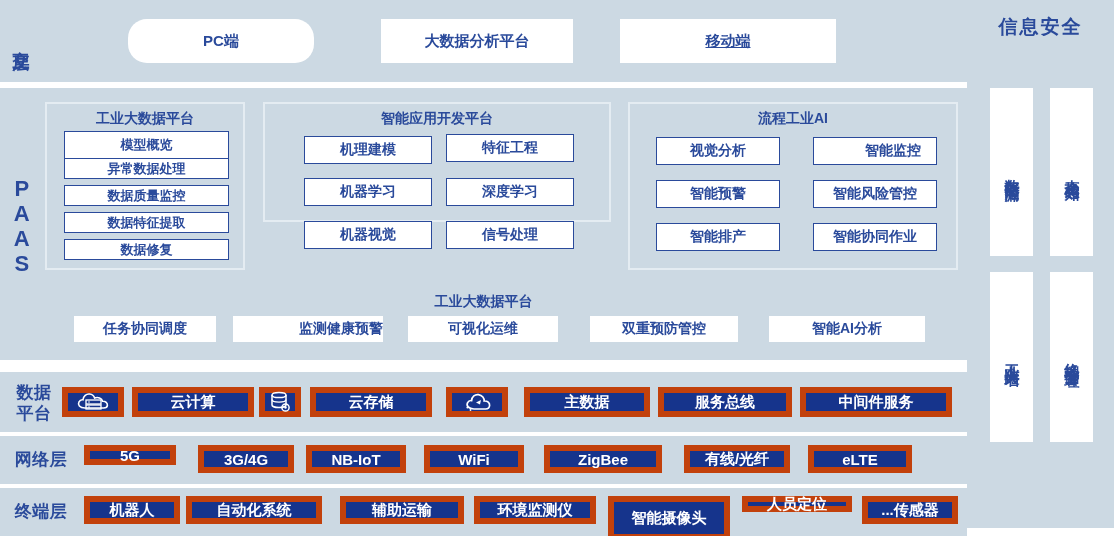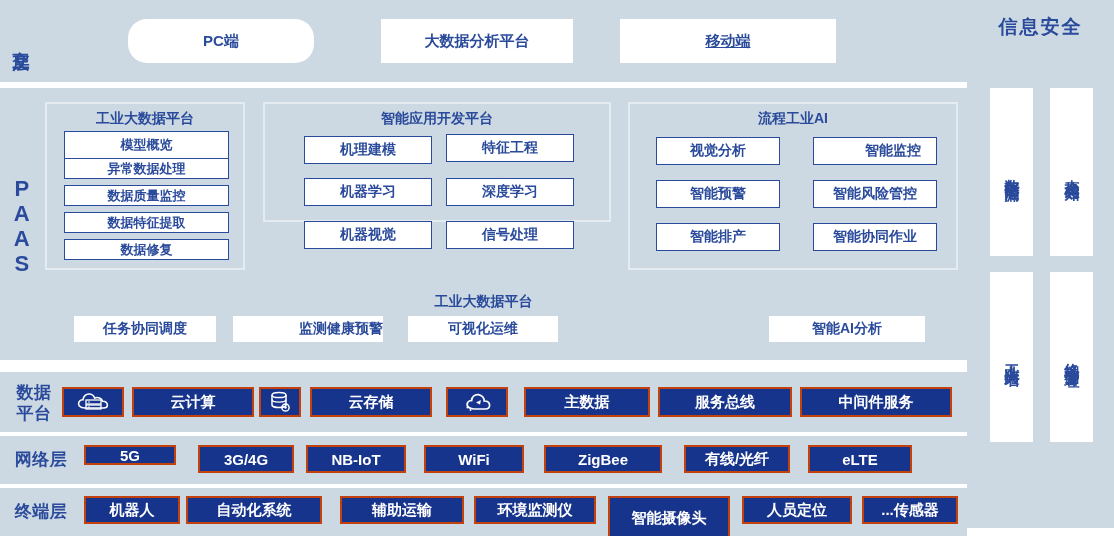--- a/index.html
+++ b/index.html
@@ -44,21 +44,21 @@
   }
   .chip.bordered{border:1.5px solid #2a4a9b;}
 
   
   .dchip{
     position:absolute;
     background:#16348c;
     color:#ffffff;
     display:flex;align-items:center;justify-content:center;
     box-sizing:border-box;
-    border:2px solid #c2410c;
+    border:6px solid #c2410c;
     font-weight:600;
     white-space:nowrap;
   }
 
   
   .group{
     position:absolute;
     border:2px solid #e4ecf2;
     box-sizing:border-box;
   }
@@ -188,20 +188,23 @@
       <div class="group-title" style="top:205px;font-size:14px;">工业大数据平台</div>
 
       <div class="chip" style="left:74px;top:228px;width:142px;height:26px;font-size:14px;">
         <span>任务协同调度</span>
       </div>
       <div class="chip" style="left:233px;top:228px;width:150px;height:26px;font-size:14px;justify-content:flex-end;">
         <span>监测健康预警</span>
       </div>
       <div class="chip" style="left:408px;top:228px;width:150px;height:26px;font-size:14px;">
         <span>可视化运维</span>
+      </div>
+      <div class="chip" style="left:590px;top:228px;width:148px;height:26px;font-size:14px;">
+        <span>双重预防管控</span>
       </div>
       <div class="chip" style="left:769px;top:228px;width:156px;height:26px;font-size:14px;">
         <span>智能AI分析</span>
       </div>
     </div>
 
     <div class="panel" style="left:0;top:372px;width:967px;height:60px;">
       <div class="rowlabel" style="left:4px;top:10px;width:60px;font-size:17px;line-height:21px;">
         <span style="display:inline-block;width:38px;word-break:break-all;">数据平台</span>
       </div>
@@ -291,21 +294,21 @@
       </div>
       <div class="dchip" style="left:340px;top:8px;width:124px;height:28px;font-size:15px;">
         <span>辅助运输</span>
       </div>
       <div class="dchip" style="left:474px;top:8px;width:122px;height:28px;font-size:15px;">
         <span>环境监测仪</span>
       </div>
       <div class="dchip" style="left:608px;top:8px;width:122px;height:44px;font-size:15px;text-align:right;">
         <span>智能摄像头</span>
       </div>
-      <div class="dchip" style="left:742px;top:8px;width:110px;height:28px;font-size:15px;">
+      <div class="dchip" style="left:742px;top:8px;width:110px;height:16px;font-size:15px;">
         <span>人员定位</span>
       </div>
       <div class="dchip" style="left:862px;top:8px;width:96px;height:28px;font-size:15px;">
         <span>...传感器</span>
       </div>
     </div>
 
   </div>
 
   <div class="seccol">

